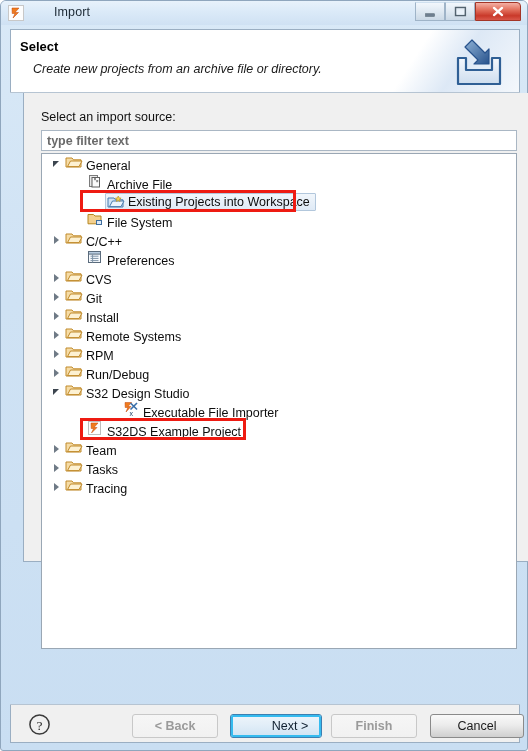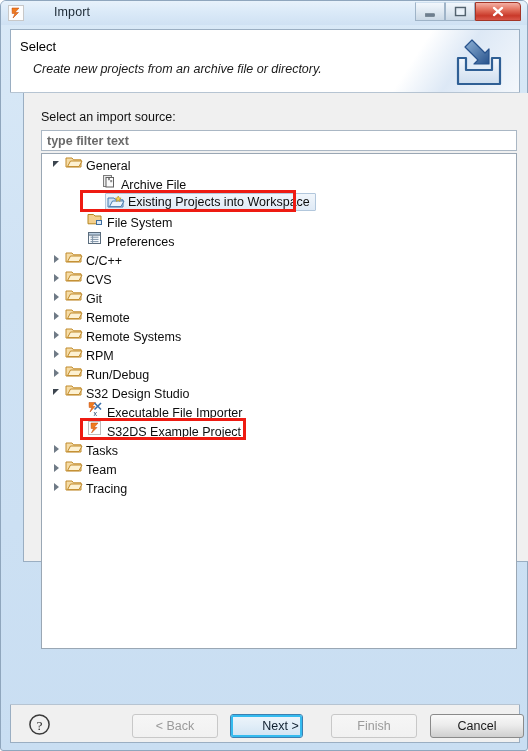--- a/index.html
+++ b/index.html
@@ -85,21 +85,21 @@
   #header-shine {
     position: absolute;
     right: -40px; top: -60px;
     width: 220px; height: 170px;
     background: linear-gradient(135deg, rgba(226,236,247,0) 40%, rgba(219,231,245,.95) 55%, rgba(236,243,251,0) 90%);
     transform: rotate(-12deg);
   }
   #header-title {
     position: absolute;
     left: 9px; top: 9px;
-    font-size: 13px; font-weight: normal;
+    font-size: 13px; font-weight: bold;
     color: #000;
   }
   #header-desc {
     position: absolute;
     left: 22px; top: 32px;
     font-size: 12.5px;
     color: #1a1a1a;
     font-style: italic;
   }
   #header-icon {
@@ -245,24 +245,25 @@
     border-radius: 3px;
     background: linear-gradient(to bottom, #f7f7f7 0%, #ededed 45%, #dcdcdc 100%);
     border: 1px solid #b4b4b4;
     color: #1b1b1b;
     padding: 0;
   }
   .dbtn.disabled {
     color: #9a9a9a;
     background: linear-gradient(to bottom, #f6f6f6 0%, #f1f1f1 100%);
     border: 1px solid #c8c8c8;
+    font-weight: bold;
   }
   #btn-back { left: 121px; width: 86px; }
   #btn-next {
-    left: 219px; width: 73px;
+    left: 219px; width: 92px;
     border: 1px solid #3c7fb1;
     outline: 2px solid #35bbef;
     outline-offset: -3px;
     background: linear-gradient(to bottom, #eef5fb 0%, #e2eef8 45%, #cfe3f3 100%);
     color: #102030;
     padding-left: 28px;
   }
   #btn-finish { left: 320px; width: 86px; }
   #btn-cancel {
     left: 419px; width: 94px;
@@ -337,21 +338,21 @@
           <div class="row">
             <div class="row-inner" style="left: 8px;">
               <span class="twisty tw-expanded"></span>
               <span class=""><span class="ticon"><svg width="18" height="16" viewBox="0 0 18 16">
                     <path d="M1 4 L7 4 L8.5 5.8 L16 5.8 L16 13 L1 13 Z" fill="#f6dca6" stroke="#c08a2a" stroke-width="1"></path>
                     <path d="M2.5 12.6 L5.5 7 L17 7 L14 12.6 Z" fill="#fdf1d2" stroke="#c08a2a" stroke-width="1"></path>
                   </svg></span><span class="tlabel">General</span></span>
             </div>
           </div>
           <div class="row">
-            <div class="row-inner" style="left: 29px; gap: 14px;">
+            <div class="row-inner" style="left: 29px;">
               <span class="twisty "></span>
               <span class=""><span class="ticon"><svg width="18" height="16" viewBox="0 0 18 16">
                     <rect x="3.5" y="2.5" width="8" height="11" fill="#e9e9e9" stroke="#7b7b7b" stroke-width="1"></rect>
                     <rect x="6" y="4.5" width="7.5" height="9.5" fill="#fafafa" stroke="#5f5f5f" stroke-width="1"></rect>
                     <rect x="8" y="5" width="2" height="2.2" fill="#8d8d8d"></rect>
                     <rect x="10.2" y="7" width="2" height="2.2" fill="#8d8d8d"></rect>
                   </svg></span><span class="tlabel">Archive File</span></span>
             </div>
           </div>
           <div class="row selrow">
@@ -370,66 +371,66 @@
           <div class="row">
             <div class="row-inner" style="left: 29px;">
               <span class="twisty "></span>
               <span class=""><span class="ticon"><svg width="18" height="16" viewBox="0 0 18 16">
                     <path d="M2 3.5 L7.5 3.5 L9 5 L15 5 L15 12.8 L2 12.8 Z" fill="#f3d08f" stroke="#b5861f" stroke-width="1"></path>
                     <rect x="10.5" y="9.5" width="5" height="4" fill="#dce9f7" stroke="#3f6e9e" stroke-width="1"></rect>
                   </svg></span><span class="tlabel">File System</span></span>
             </div>
           </div>
           <div class="row">
+            <div class="row-inner" style="left: 8px;">
+              <span class="twisty tw-collapsed"></span>
+              <span class=""><span class="ticon"><svg width="18" height="16" viewBox="0 0 18 16">
+                    <path d="M1 4 L7 4 L8.5 5.8 L16 5.8 L16 13 L1 13 Z" fill="#f6dca6" stroke="#c08a2a" stroke-width="1"></path>
+                    <path d="M2.5 12.6 L5.5 7 L17 7 L14 12.6 Z" fill="#fdf1d2" stroke="#c08a2a" stroke-width="1"></path>
+                  </svg></span><span class="tlabel">C/C++</span></span>
+            </div>
+          </div>
+          <div class="row">
             <div class="row-inner" style="left: 29px;">
               <span class="twisty "></span>
               <span class=""><span class="ticon"><svg width="18" height="16" viewBox="0 0 18 16">
                     <rect x="2.5" y="2.5" width="12" height="11" fill="#f7fafd" stroke="#5a6b7c" stroke-width="1"></rect>
                     <rect x="2.5" y="2.5" width="12" height="2.6" fill="#b9cde1" stroke="#5a6b7c" stroke-width="1"></rect>
                     <line x1="4.5" y1="7.2" x2="12.5" y2="7.2" stroke="#7f93a7" stroke-width="1"></line>
                     <line x1="4.5" y1="9.4" x2="12.5" y2="9.4" stroke="#7f93a7" stroke-width="1"></line>
                     <line x1="4.5" y1="11.6" x2="12.5" y2="11.6" stroke="#7f93a7" stroke-width="1"></line>
                     <line x1="6.6" y1="5.2" x2="6.6" y2="13.4" stroke="#7f93a7" stroke-width="1"></line>
                   </svg></span><span class="tlabel">Preferences</span></span>
             </div>
           </div>
           <div class="row">
             <div class="row-inner" style="left: 8px;">
               <span class="twisty tw-collapsed"></span>
               <span class=""><span class="ticon"><svg width="18" height="16" viewBox="0 0 18 16">
                     <path d="M1 4 L7 4 L8.5 5.8 L16 5.8 L16 13 L1 13 Z" fill="#f6dca6" stroke="#c08a2a" stroke-width="1"></path>
                     <path d="M2.5 12.6 L5.5 7 L17 7 L14 12.6 Z" fill="#fdf1d2" stroke="#c08a2a" stroke-width="1"></path>
-                  </svg></span><span class="tlabel">C/C++</span></span>
-            </div>
-          </div>
-          <div class="row">
-            <div class="row-inner" style="left: 8px;">
-              <span class="twisty tw-collapsed"></span>
-              <span class=""><span class="ticon"><svg width="18" height="16" viewBox="0 0 18 16">
-                    <path d="M1 4 L7 4 L8.5 5.8 L16 5.8 L16 13 L1 13 Z" fill="#f6dca6" stroke="#c08a2a" stroke-width="1"></path>
-                    <path d="M2.5 12.6 L5.5 7 L17 7 L14 12.6 Z" fill="#fdf1d2" stroke="#c08a2a" stroke-width="1"></path>
                   </svg></span><span class="tlabel">CVS</span></span>
             </div>
           </div>
           <div class="row">
             <div class="row-inner" style="left: 8px;">
               <span class="twisty tw-collapsed"></span>
               <span class=""><span class="ticon"><svg width="18" height="16" viewBox="0 0 18 16">
                     <path d="M1 4 L7 4 L8.5 5.8 L16 5.8 L16 13 L1 13 Z" fill="#f6dca6" stroke="#c08a2a" stroke-width="1"></path>
                     <path d="M2.5 12.6 L5.5 7 L17 7 L14 12.6 Z" fill="#fdf1d2" stroke="#c08a2a" stroke-width="1"></path>
                   </svg></span><span class="tlabel">Git</span></span>
             </div>
           </div>
           <div class="row">
             <div class="row-inner" style="left: 8px;">
               <span class="twisty tw-collapsed"></span>
               <span class=""><span class="ticon"><svg width="18" height="16" viewBox="0 0 18 16">
                     <path d="M1 4 L7 4 L8.5 5.8 L16 5.8 L16 13 L1 13 Z" fill="#f6dca6" stroke="#c08a2a" stroke-width="1"></path>
                     <path d="M2.5 12.6 L5.5 7 L17 7 L14 12.6 Z" fill="#fdf1d2" stroke="#c08a2a" stroke-width="1"></path>
-                  </svg></span><span class="tlabel">Remote</span></span>
+                  </svg></span><span class="tlabel">Install</span></span>
             </div>
           </div>
           <div class="row">
             <div class="row-inner" style="left: 8px;">
               <span class="twisty tw-collapsed"></span>
               <span class=""><span class="ticon"><svg width="18" height="16" viewBox="0 0 18 16">
                     <path d="M1 4 L7 4 L8.5 5.8 L16 5.8 L16 13 L1 13 Z" fill="#f6dca6" stroke="#c08a2a" stroke-width="1"></path>
                     <path d="M2.5 12.6 L5.5 7 L17 7 L14 12.6 Z" fill="#fdf1d2" stroke="#c08a2a" stroke-width="1"></path>
                   </svg></span><span class="tlabel">Remote Systems</span></span>
             </div>
@@ -455,21 +456,21 @@
           <div class="row">
             <div class="row-inner" style="left: 8px;">
               <span class="twisty tw-expanded"></span>
               <span class=""><span class="ticon"><svg width="18" height="16" viewBox="0 0 18 16">
                     <path d="M1 4 L7 4 L8.5 5.8 L16 5.8 L16 13 L1 13 Z" fill="#f6dca6" stroke="#c08a2a" stroke-width="1"></path>
                     <path d="M2.5 12.6 L5.5 7 L17 7 L14 12.6 Z" fill="#fdf1d2" stroke="#c08a2a" stroke-width="1"></path>
                   </svg></span><span class="tlabel">S32 Design Studio</span></span>
             </div>
           </div>
           <div class="row">
-            <div class="row-inner" style="left: 29px;">
+            <div class="row-inner" style="left: 29px; gap: 36px;">
               <span class="twisty "></span>
               <span class=""><span class="ticon"><svg width="18" height="16" viewBox="0 0 18 16">
                     <path d="M3 1.5 L9.5 1.5 L6 5.5 L9 5.5 L4 11 L5.8 6.5 L3.2 6.5 Z" fill="#f07c1e" stroke="#c0440a" stroke-width=".5"></path>
                     <path d="M8.5 2 L15 8.5" stroke="#3b6fa8" stroke-width="1.6"></path>
                     <path d="M15 2 L8.5 8.5" stroke="#3b6fa8" stroke-width="1.6"></path>
                     <text x="7.5" y="15.2" font-family="Liberation Sans, sans-serif" font-size="7" fill="#1c3f66">x</text>
                   </svg></span><span class="tlabel">Executable File Importer</span></span>
             </div>
           </div>
           <div class="row">
@@ -480,30 +481,30 @@
                     <path d="M5 3 L12 3 L8 7.5 L11 7.5 L5.5 13 L7.6 8.5 L5.2 8.5 Z" fill="#f07c1e" stroke="#c0440a" stroke-width=".5"></path>
                   </svg></span><span class="tlabel">S32DS Example Project</span></span>
             </div>
           </div>
           <div class="row">
             <div class="row-inner" style="left: 8px;">
               <span class="twisty tw-collapsed"></span>
               <span class=""><span class="ticon"><svg width="18" height="16" viewBox="0 0 18 16">
                     <path d="M1 4 L7 4 L8.5 5.8 L16 5.8 L16 13 L1 13 Z" fill="#f6dca6" stroke="#c08a2a" stroke-width="1"></path>
                     <path d="M2.5 12.6 L5.5 7 L17 7 L14 12.6 Z" fill="#fdf1d2" stroke="#c08a2a" stroke-width="1"></path>
+                  </svg></span><span class="tlabel">Team</span></span>
+            </div>
+          </div>
+          <div class="row">
+            <div class="row-inner" style="left: 8px;">
+              <span class="twisty tw-collapsed"></span>
+              <span class=""><span class="ticon"><svg width="18" height="16" viewBox="0 0 18 16">
+                    <path d="M1 4 L7 4 L8.5 5.8 L16 5.8 L16 13 L1 13 Z" fill="#f6dca6" stroke="#c08a2a" stroke-width="1"></path>
+                    <path d="M2.5 12.6 L5.5 7 L17 7 L14 12.6 Z" fill="#fdf1d2" stroke="#c08a2a" stroke-width="1"></path>
                   </svg></span><span class="tlabel">Tasks</span></span>
-            </div>
-          </div>
-          <div class="row">
-            <div class="row-inner" style="left: 8px;">
-              <span class="twisty tw-collapsed"></span>
-              <span class=""><span class="ticon"><svg width="18" height="16" viewBox="0 0 18 16">
-                    <path d="M1 4 L7 4 L8.5 5.8 L16 5.8 L16 13 L1 13 Z" fill="#f6dca6" stroke="#c08a2a" stroke-width="1"></path>
-                    <path d="M2.5 12.6 L5.5 7 L17 7 L14 12.6 Z" fill="#fdf1d2" stroke="#c08a2a" stroke-width="1"></path>
-                  </svg></span><span class="tlabel">Team</span></span>
             </div>
           </div>
           <div class="row">
             <div class="row-inner" style="left: 8px;">
               <span class="twisty tw-collapsed"></span>
               <span class=""><span class="ticon"><svg width="18" height="16" viewBox="0 0 18 16">
                     <path d="M1 4 L7 4 L8.5 5.8 L16 5.8 L16 13 L1 13 Z" fill="#f6dca6" stroke="#c08a2a" stroke-width="1"></path>
                     <path d="M2.5 12.6 L5.5 7 L17 7 L14 12.6 Z" fill="#fdf1d2" stroke="#c08a2a" stroke-width="1"></path>
                   </svg></span><span class="tlabel">Tracing</span></span>
             </div>

